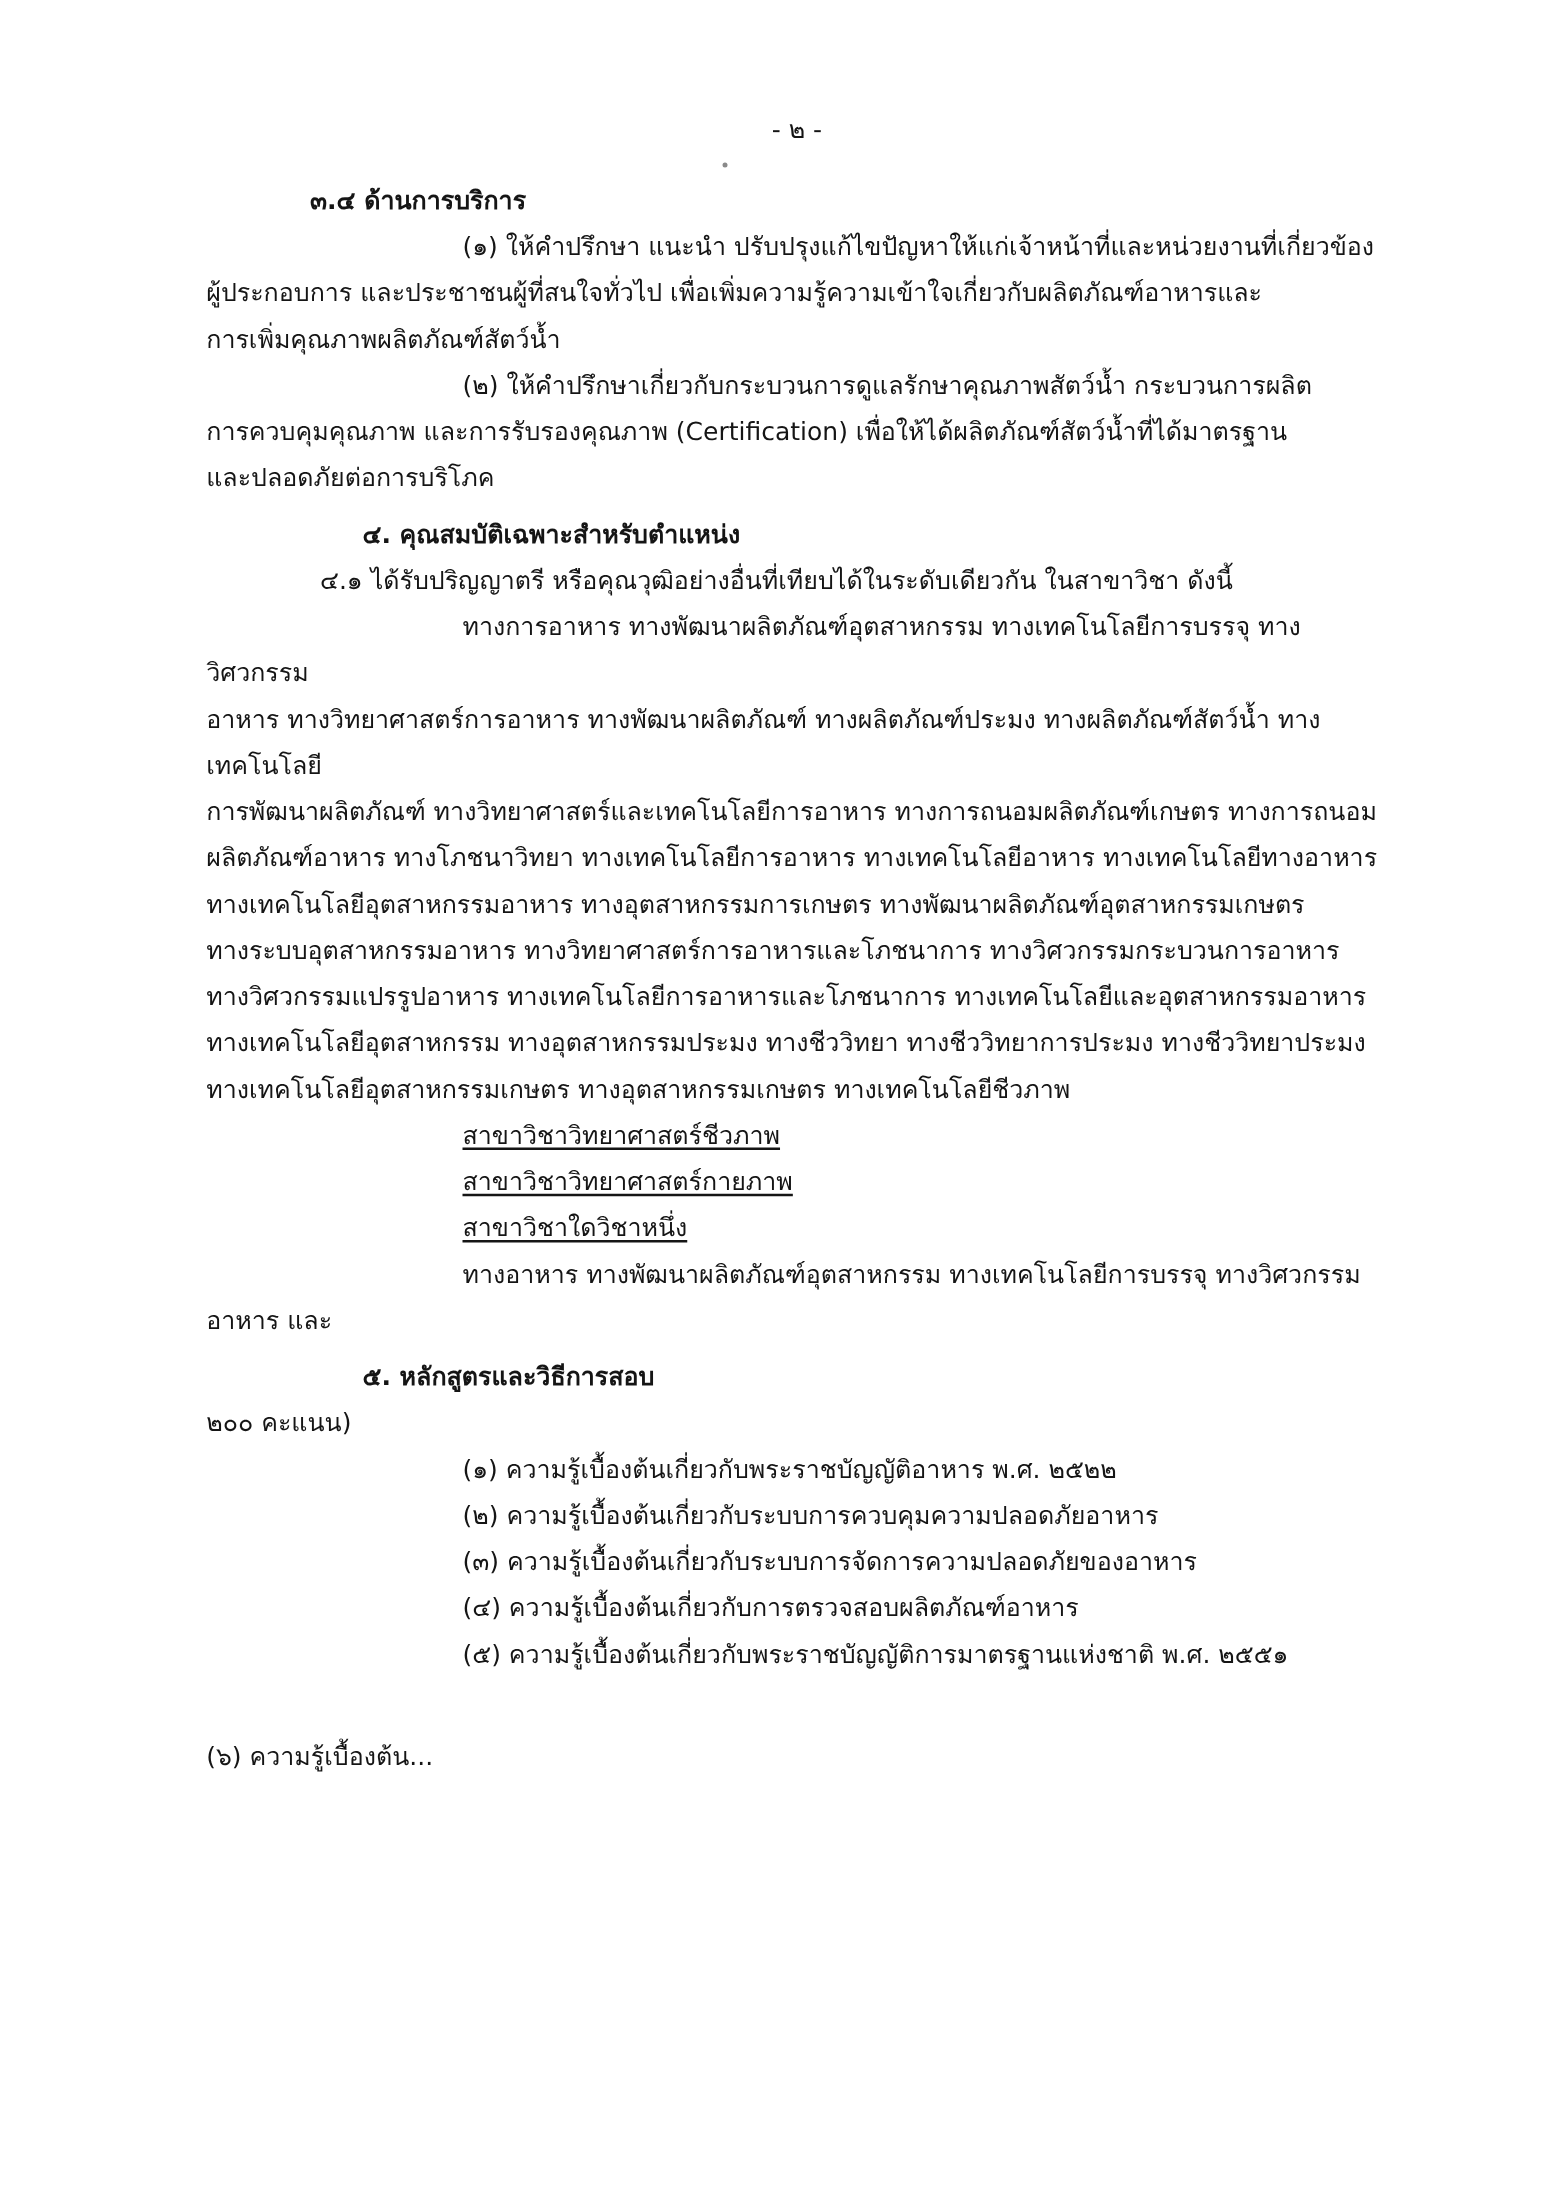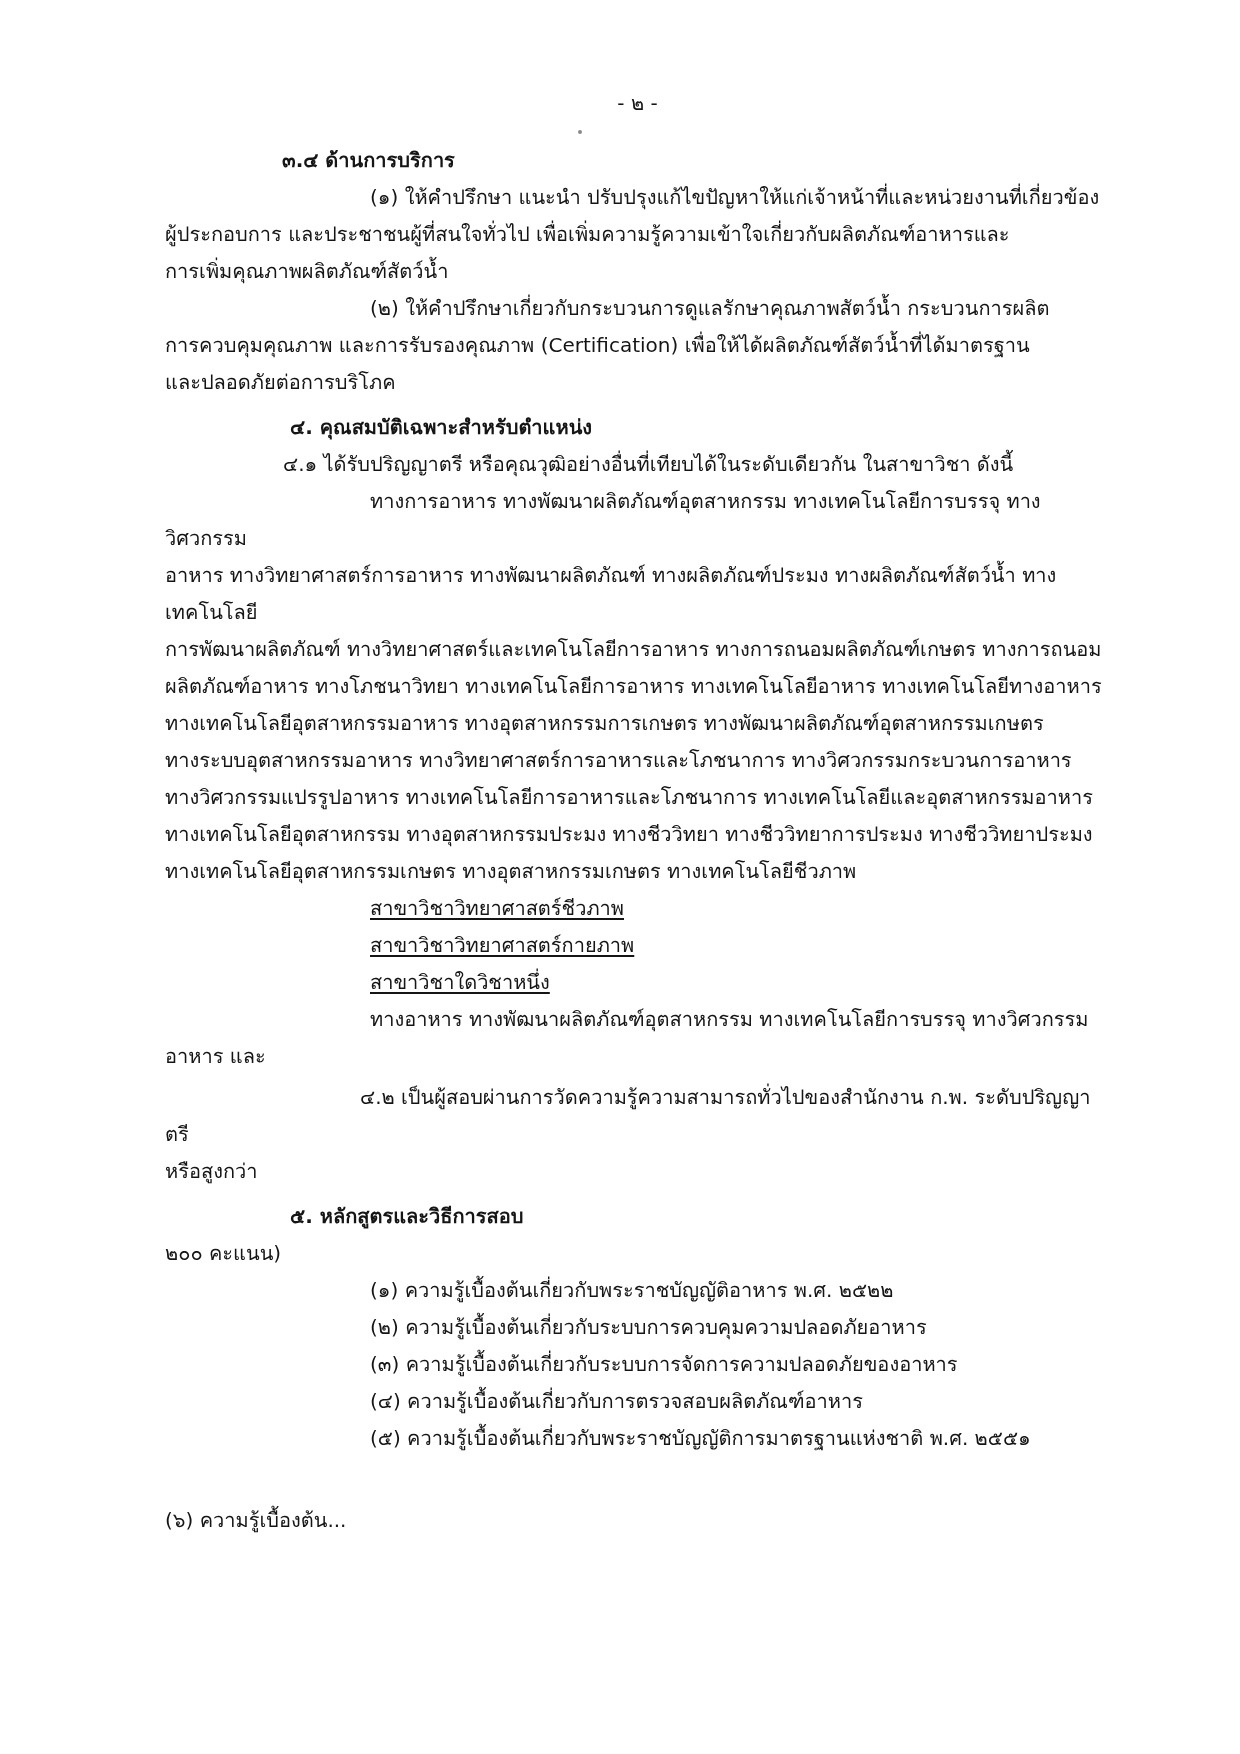--- a/index.html
+++ b/index.html
@@ -18,25 +18,25 @@
     overflow: hidden;
   }
   .pagenum { text-align: center; }
   .preline { white-space: pre-line; }
   .b { font-weight: 700; }
   .uhead {
     margin-left: 205px;
     text-decoration: underline;
     text-underline-offset: 3px;
   }
-  .h-sub { font-weight: 700; margin-left: 117px; margin-top: 20px; }
+  .h-sub { font-weight: 700; margin-left: 83px; margin-top: 20px; }
   .h-main { font-weight: 700; margin-left: 125px; margin-top: 8px; }
   .ind-205 { text-indent: 205px; }
   .ind-195 { text-indent: 195px; }
-  .ml-195 { margin-left: 118px; }
+  .ml-195 { margin-left: 91px; }
   .ml-205 { margin-left: 205px; }
   .mt-4 { margin-top: 4px; }
   .catchword { margin-top: 45px; padding-right: 120px; }
   .artifact {
     position: absolute; left: 578px; top: 130px;
     width: 4px; height: 4px; background: #8a8a8a; border-radius: 50%;
   }
 </style>
 </head>
 <body>
@@ -69,22 +69,20 @@
 ทางเทคโนโลยีอุตสาหกรรมเกษตร ทางอุตสาหกรรมเกษตร ทางเทคโนโลยีชีวภาพ</div>
 
   <div class="uhead">สาขาวิชาวิทยาศาสตร์ชีวภาพ</div>
 
   <div class="uhead">สาขาวิชาวิทยาศาสตร์กายภาพ</div>
 
   <div class="uhead">สาขาวิชาใดวิชาหนึ่ง</div>
   <div class="preline ind-205">ทางอาหาร ทางพัฒนาผลิตภัณฑ์อุตสาหกรรม ทางเทคโนโลยีการบรรจุ ทางวิศวกรรม
 อาหาร และ</div>
 
-  <div class="preline ind-195 mt-4">๔.๒ เป็นผู้สอบผ่านการวัดความรู้ความสามารถทั่วไปของสำนักงาน ก.พ. ระดับปริญญาตรี
-หรือสูงกว่า</div>
 
   <div class="h-main">๕. หลักสูตรและวิธีการสอบ</div>
 
   <div>
     <div>๒๐๐ คะแนน)</div>
   </div>
 
   <div class="preline ml-205">(๑) ความรู้เบื้องต้นเกี่ยวกับพระราชบัญญัติอาหาร พ.ศ. ๒๕๒๒
 (๒) ความรู้เบื้องต้นเกี่ยวกับระบบการควบคุมความปลอดภัยอาหาร
 (๓) ความรู้เบื้องต้นเกี่ยวกับระบบการจัดการความปลอดภัยของอาหาร

